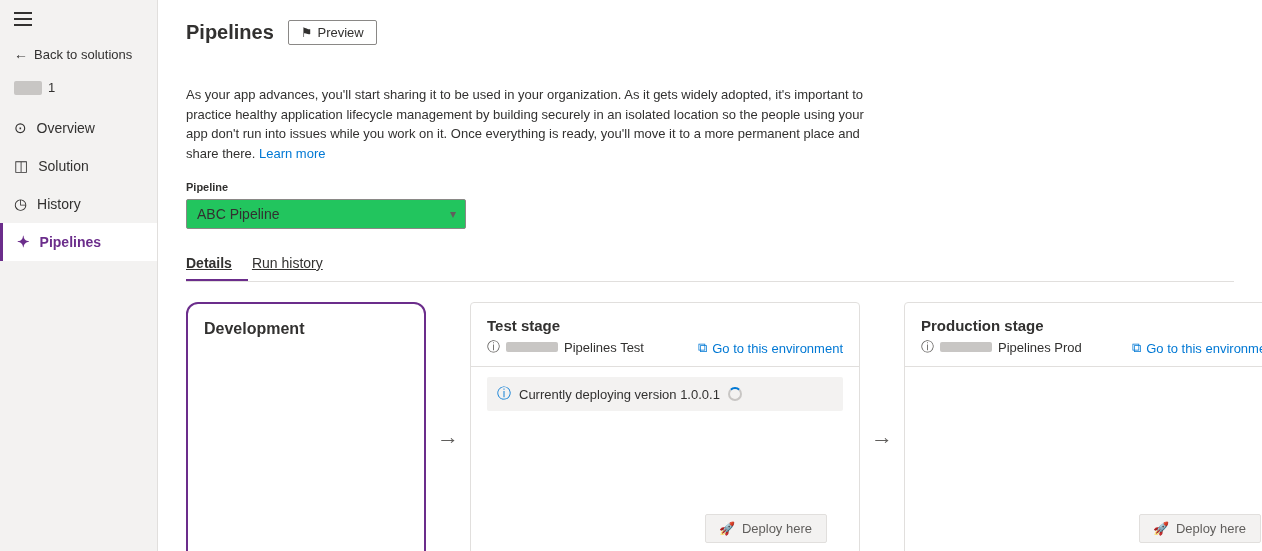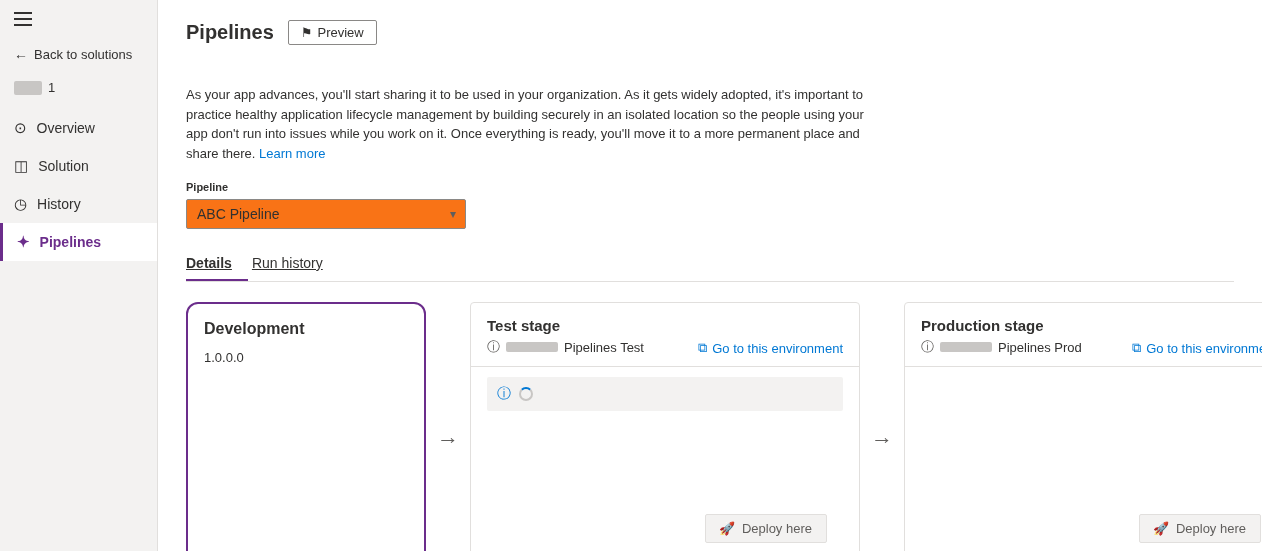--- a/index.html
+++ b/index.html
@@ -77,21 +77,21 @@
 
     .description {
       font-size: 13px; color: #323130; line-height: 1.5; max-width: 680px; margin-bottom: 18px; margin-top: 28px;
     }
     .description a { color: #0078d4; text-decoration: none; }
 
     .pipeline-label { font-size: 11px; font-weight: 600; margin-bottom: 6px; }
     .pipeline-select-wrap { position: relative; width: 280px; margin-bottom: 18px; }
     .pipeline-select {
       width: 100%; padding: 6px 34px 6px 10px;
-      border: 1px solid #8a8886; background: #f97316;
+      border: 1px solid #8a8886; background: #22c55e;
       font-size: 14px; color: #323130; border-radius: 2px;
       appearance: none; cursor: pointer;
     }
     .pipeline-select-chevron {
       position: absolute; right: 10px; top: 50%; transform: translateY(-50%);
       pointer-events: none; color: #605e5c; font-size: 12px;
     }
 
     
     .tabs { display: flex; border-bottom: 1px solid #e1dfdd; margin-bottom: 20px; }
@@ -266,21 +266,20 @@
     </div>
     <div class="tab">
       <span>Run history</span>
     </div>
   </div>
 
   <div class="stages-container">
 
     <div class="stage-dev">
       <div class="stage-title">Development</div>
-      <div class="solution-version">1.0.0.0</div>
     </div>
 
     <div class="stage-arrow">→</div>
 
     <div class="stage-other">
       <div class="stage-other-header">
         <div class="stage-other-title-row">
           <div class="stage-other-title">Test stage</div>
           <div class="stage-env-row">
             <span class="stage-env-icon">ⓘ</span>
@@ -289,20 +288,21 @@
           </div>
         </div>
         <button class="goto-env-btn">
           <span class="goto-env-icon">⧉</span>
           <span>Go to this environment</span>
         </button>
       </div>
       <div class="stage-other-body">
         <div class="deploying-bar">
           <span class="info-icon">ⓘ</span>
+          <span>Currently deploying version 1.0.0.1</span>
           <span class="spinner"></span>
         </div>
         <div class="deploy-btn-wrap">
           <button class="deploy-here-btn">
             <span class="deploy-icon">🚀</span>
             <span>Deploy here</span>
           </button>
         </div>
       </div>
     </div>

